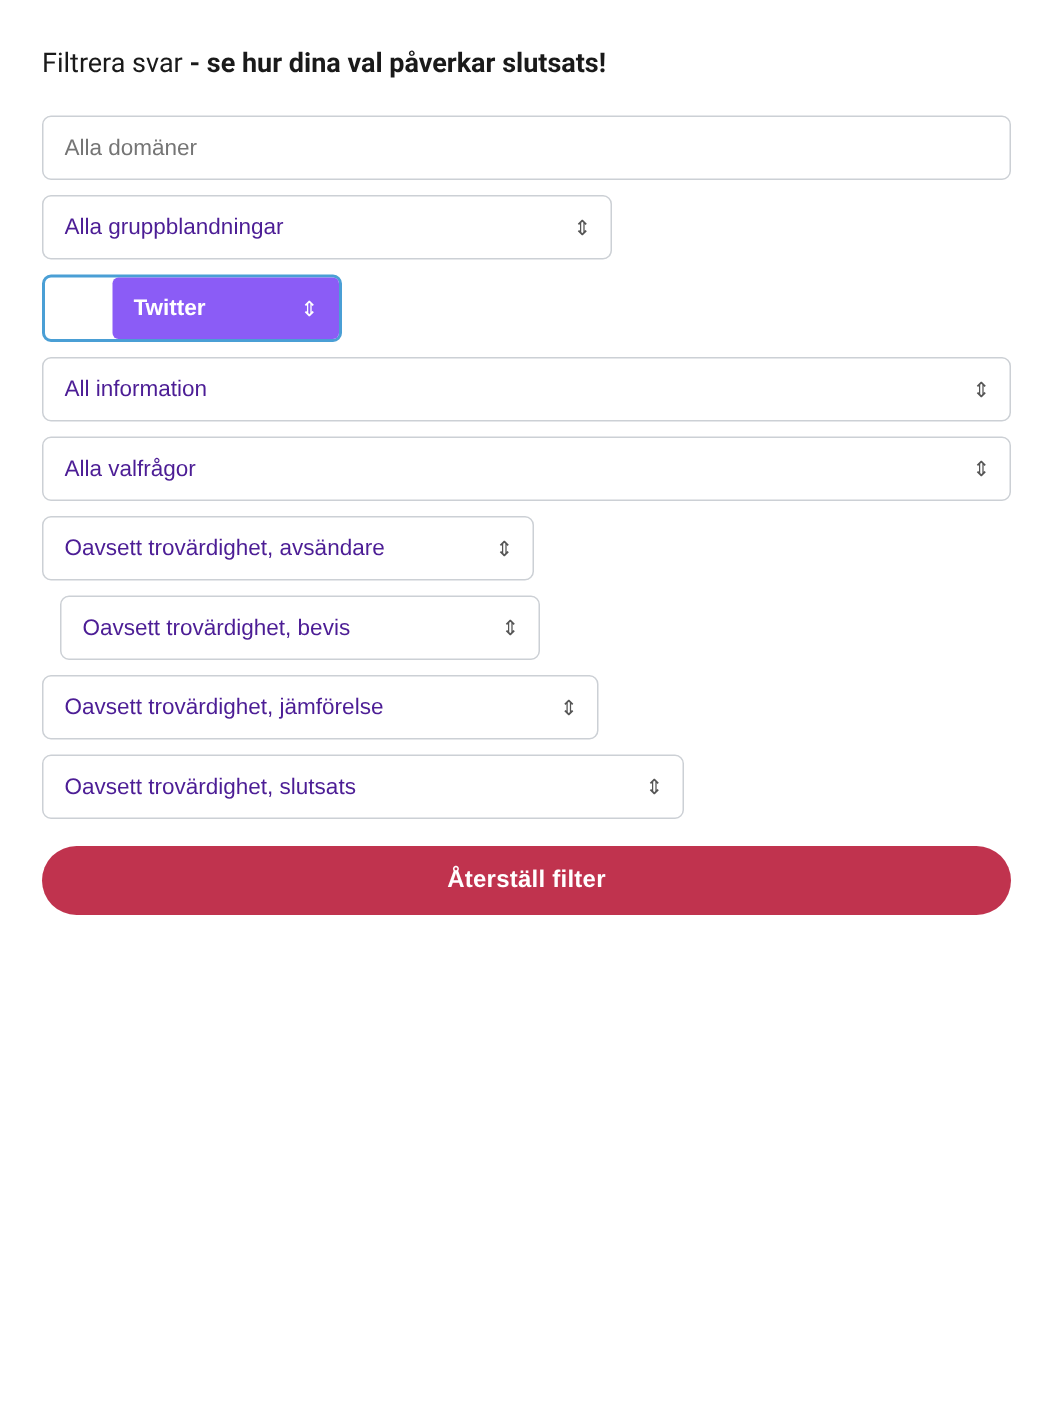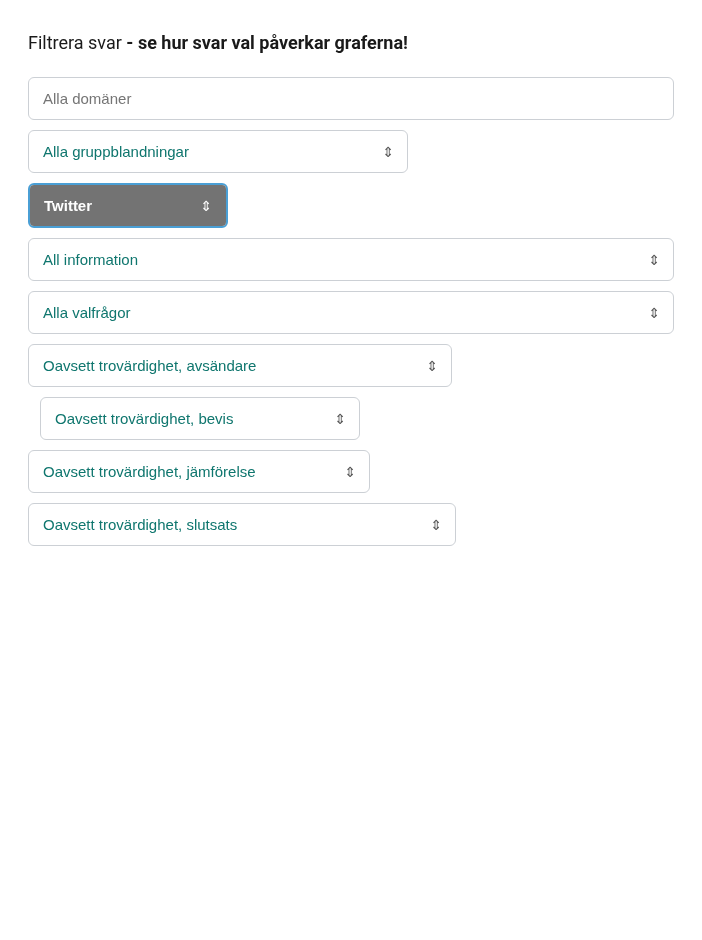--- a/index.html
+++ b/index.html
@@ -49,45 +49,45 @@
 
     .filter-select-wrapper.full-width {
       width: 100%;
     }
 
     .filter-select-wrapper.medium-width {
       width: 380px;
     }
 
     .filter-select-wrapper.sender-width {
-      width: 424px;
+      width: 328px;
       justify-content: center;
     }
 
     .filter-select-wrapper.evidence-width {
       width: 320px;
       margin-left: 12px;
     }
 
     .filter-select-wrapper.comparison-width {
-      width: 342px;
+      width: 371px;
     }
 
     .filter-select-wrapper.conclusion-width {
       width: 428px;
     }
 
     select {
       appearance: none;
       -webkit-appearance: none;
       border: 1.5px solid #ccd0d5;
       border-radius: 6px;
       padding: 12px 44px 12px 14px;
       font-size: 15px;
-      color: #0f766e;
+      color: #4c1d95;
       background: #ffffff;
       cursor: pointer;
       width: 100%;
       outline: none;
     }
 
     .select-arrow {
       position: absolute;
       right: 14px;
       top: 50%;
@@ -112,26 +112,27 @@
     .twitter-select-wrapper {
       position: relative;
       display: inline-flex;
       align-items: center;
       width: 200px;
       border: 2px solid #4a9fd5;
       border-radius: 6px;
     }
 
     .twitter-select-wrapper select {
-      background: #737373;
+      background: #8b5cf6;
       color: #ffffff;
       font-weight: 600;
       font-size: 15px;
       border: none;
       border-radius: 4px;
+      margin-left: 45px;
     }
 
     .twitter-select-wrapper .select-arrow {
       color: #ffffff;
     }
 
     
     .reset-button {
       display: inline-block;
       background: #c0334e;
@@ -145,21 +146,21 @@
       margin-top: 8px;
       letter-spacing: 0.01em;
     }
   </style>
 </head>
 <body>
 
 <div class="container">
 
   <h2 class="page-title">
-    <strong>Filtrera svar</strong><span> - se hur svar val påverkar graferna!</span>
+    <strong>Filtrera svar</strong><span> - se hur dina val påverkar slutsats!</span>
   </h2>
 
   <div class="filter-group">
 
     <div class="filter-select-wrapper full-width">
       <input type="text" class="domains-input" placeholder="Alla domäner" style="">
     </div>
 
     <div class="filter-select-wrapper medium-width">
       <select>
@@ -212,15 +213,16 @@
       <span class="select-arrow">⇕</span>
     </div>
 
     <div class="filter-select-wrapper conclusion-width">
       <select>
         <option>Oavsett trovärdighet, slutsats</option>
       </select>
       <span class="select-arrow">⇕</span>
     </div>
 
+    <button class="reset-button">Återställ filter</button>
 
   </div>
 </div>
 
 </body></html>

